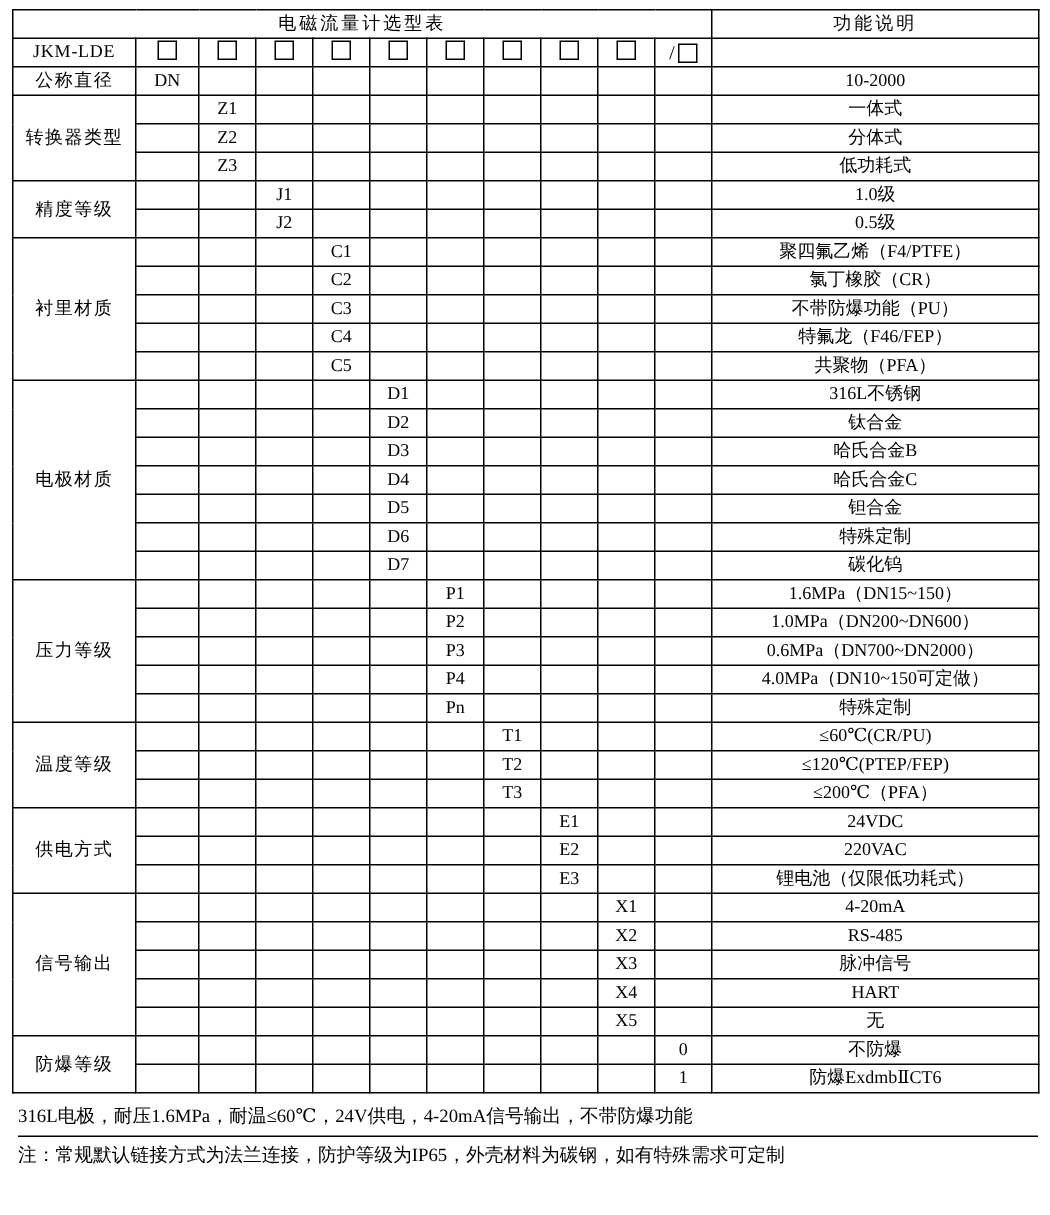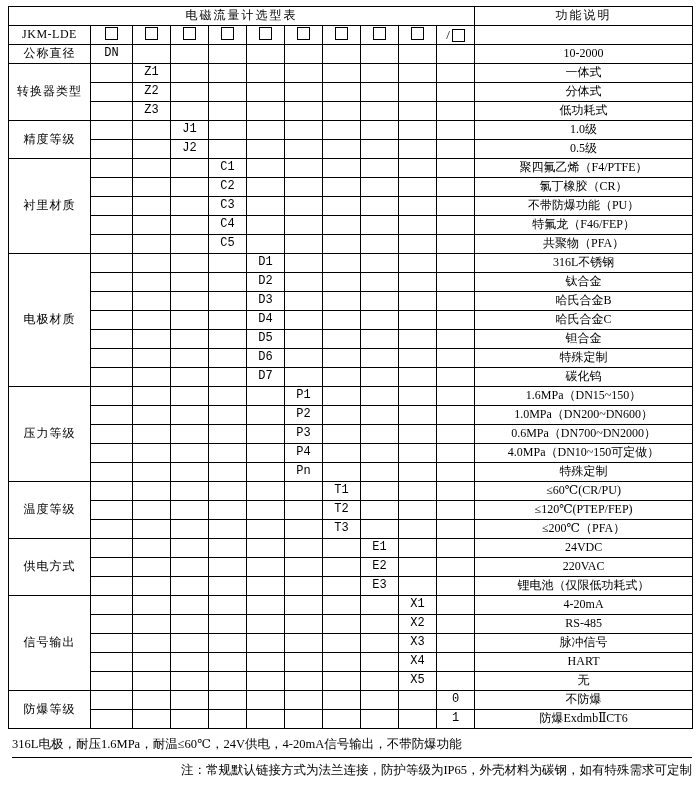--- a/index.html
+++ b/index.html
@@ -43,21 +43,21 @@
     font-size: 14px;
     letter-spacing: 2px;
     height: 26px;
     margin-top: 13px;
   }
   td.headdesc {
     font-size: 14px;
     letter-spacing: 2px;
   }
   td.code {
-    font-family: Liberation Mono, monospace;
+    font-family: Liberation Serif, serif;
     font-size: 12px;
   }
   td.desc {
     font-size: 12.5px;
   }
   td.model {
     font-size: 13px;
     letter-spacing: 0.5px;
     margin-top: 20px;
   }
@@ -84,21 +84,20 @@
     line-height: 1.5;
     padding-left: 4px;
   }
   .notes div {
     white-space: nowrap;
   }
   .nb {
     border-top: 1px solid #000000;
     padding-top: 3px;
     margin-top: 3px;
-    text-align: right;
   }
 </style>
 </head>
 <body>
 
 <div class="sheet">
   <table class="spec">
     <colgroup>
       <col style="width:82px">
       <col style="width:42px">

